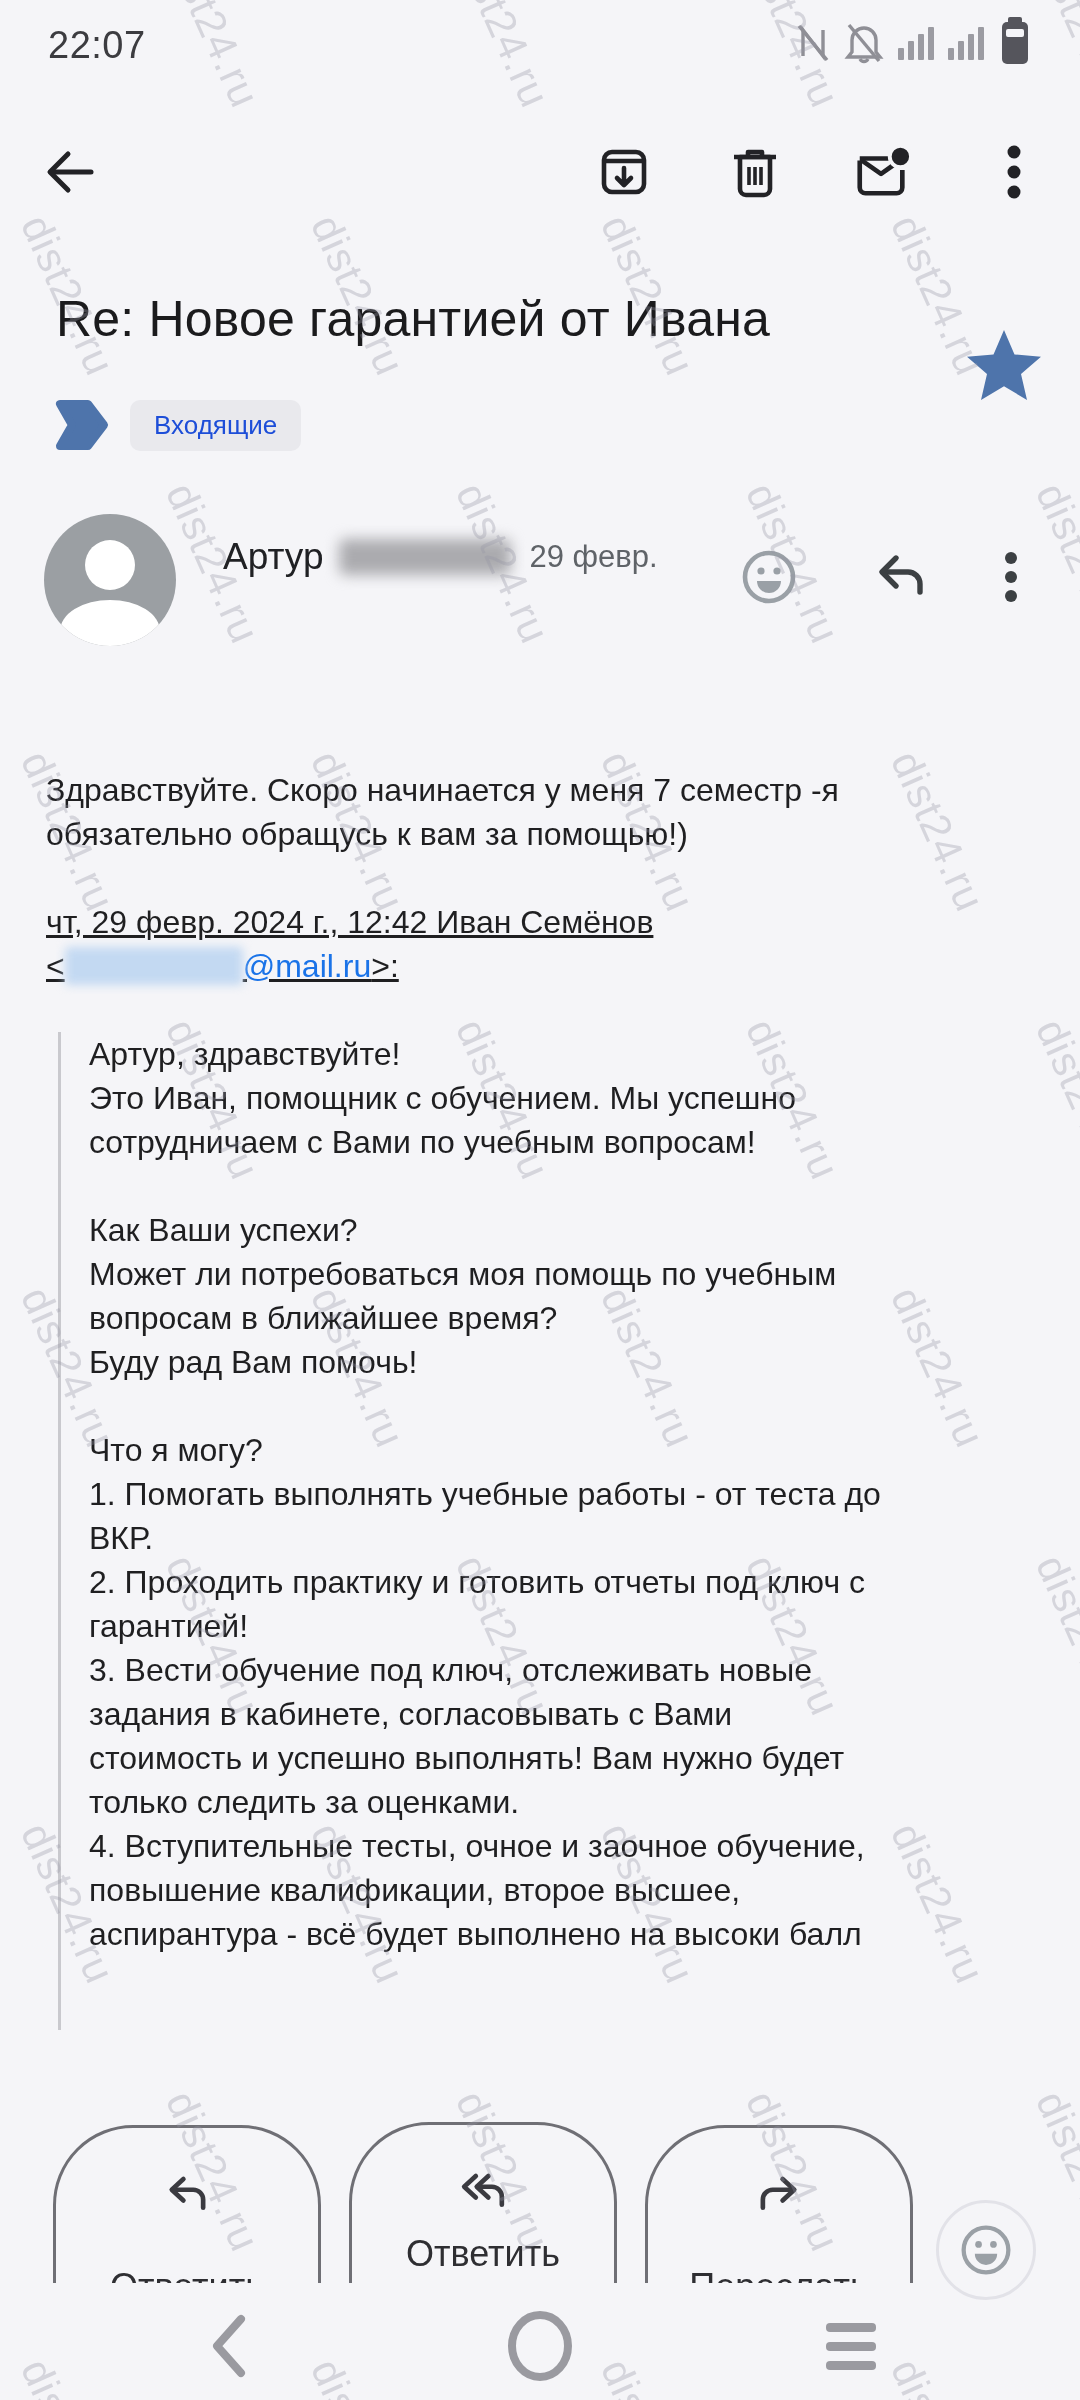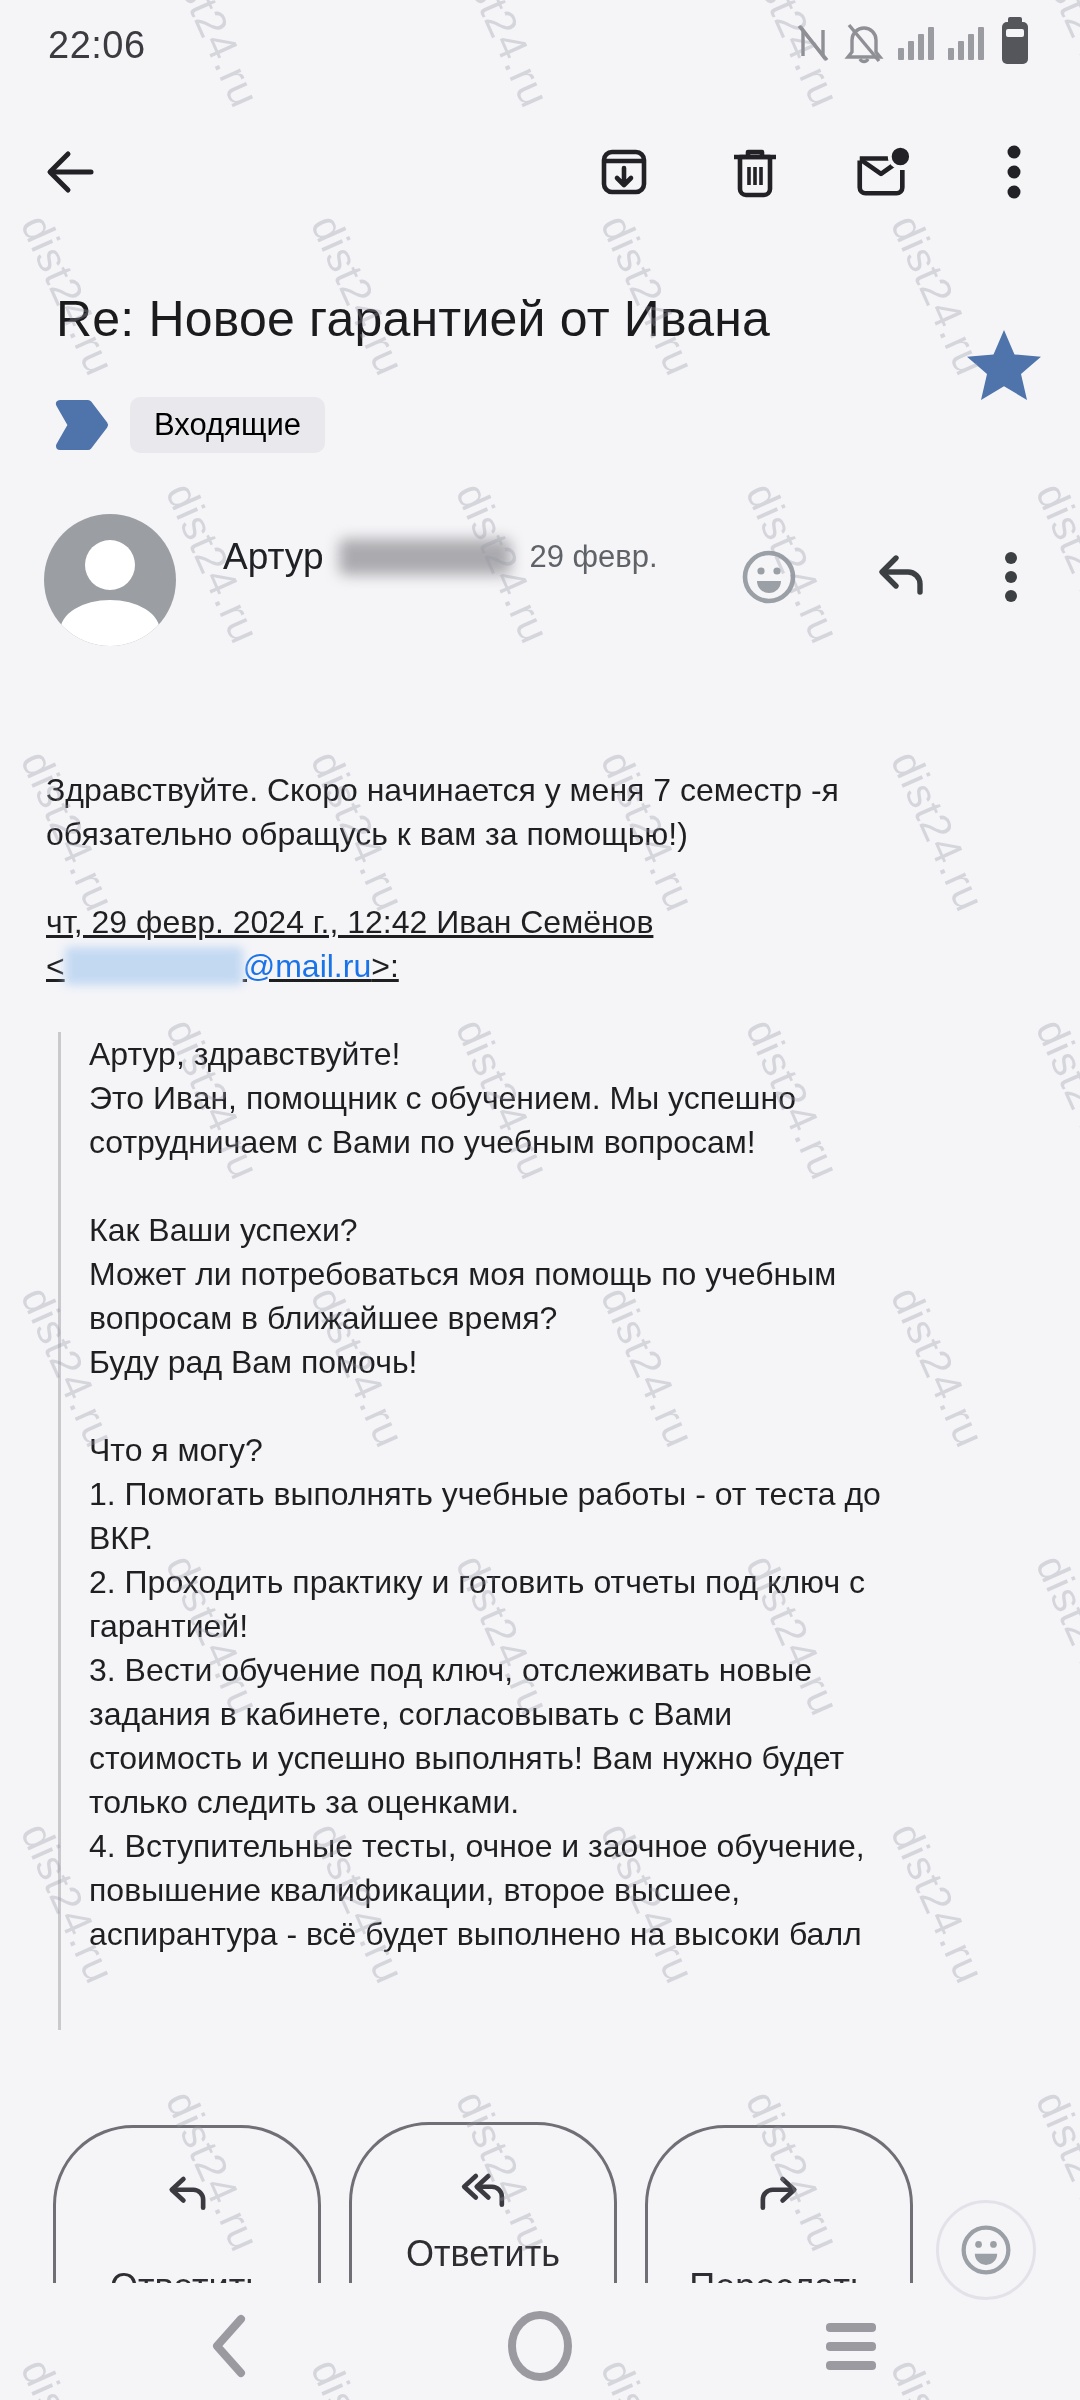--- a/index.html
+++ b/index.html
@@ -23,21 +23,21 @@
   .battery:before{content:"";position:absolute;left:6px;top:-5px;width:14px;height:5px;background:#55555c;border-radius:2px 2px 0 0;}
   .battery:after{content:"";position:absolute;left:4px;top:7px;width:18px;height:8px;background:#f5f5f8;border-radius:2px;}
   
   .appbar{position:absolute;left:0;top:120px;width:1080px;height:130px;}
   .icon-btn{position:absolute;width:60px;height:60px;display:flex;align-items:center;justify-content:center;color:#222226;}
   
   .subject{position:absolute;left:56px;top:288px;width:860px;font-size:50px;line-height:62px;color:#1b1b1d;letter-spacing:.2px;}
   .star{position:absolute;left:960px;top:322px;width:88px;height:88px;color:var(--blue,#4e74ab);}
   
   .labelrow{position:absolute;left:52px;top:396px;display:flex;align-items:center;gap:18px;}
-  .chip{background:#e9e9ed;border-radius:10px;padding:10px 24px;font-size:31px;color:#000000;}
+  .chip{background:#e9e9ed;border-radius:10px;padding:10px 24px;font-size:26px;color:#1d4ed8;}
   
   .avatar{position:absolute;left:44px;top:514px;width:132px;height:132px;border-radius:50%;background:#9b9fa3;overflow:hidden;}
   .avatar .head{position:absolute;left:41px;top:26px;width:50px;height:50px;border-radius:50%;background:#fff;}
   .avatar .shoulders{position:absolute;left:16px;top:86px;width:100px;height:62px;border-radius:50% 50% 8px 8px;background:#fff;}
   .namerow{position:absolute;left:223px;top:536px;display:flex;align-items:center;}
   .sender-name{font-size:37px;font-weight:400;color:#202124;}
   .blur-name{display:inline-block;width:172px;height:36px;margin-left:16px;background:#ababaf;border-radius:6px;filter:blur(7px);}
   .msg-date{font-size:31px;color:var(--gray,#5f6368);margin-left:18px;}
   .rowicons{position:absolute;top:548px;display:flex;align-items:center;}
   .torow{position:absolute;left:223px;top:606px;display:flex;align-items:center;gap:10px;font-size:33px;color:#3c4043;}
@@ -61,21 +61,21 @@
   .hamb{display:flex;flex-direction:column;gap:10px;}
   .hamb i{display:block;width:50px;height:9px;border-radius:4px;background:#9a9aa0;}
   svg{display:block;}
 </style>
 </head>
 <body>
 
 <div class="screen" style="--bg: #f5f5f8; --text-dark: #1f1f21; --gray: #5f6368; --link: #1a73e8; --blue: #4e74ab;">
 
   <div class="statusbar">
-    <div class="time">22:06</div>
+    <div class="time">22:07</div>
     <div class="st-icons">
       <span>
         <svg width="34" height="40" viewBox="0 0 34 40">
             <g stroke="#8f8f96" stroke-width="3.4" fill="none">
               <path d="M7 33 V7 l20 26 V7"></path>
               <path d="M3 3 l28 34"></path>
             </g>
           </svg>
       </span>
       <span>

